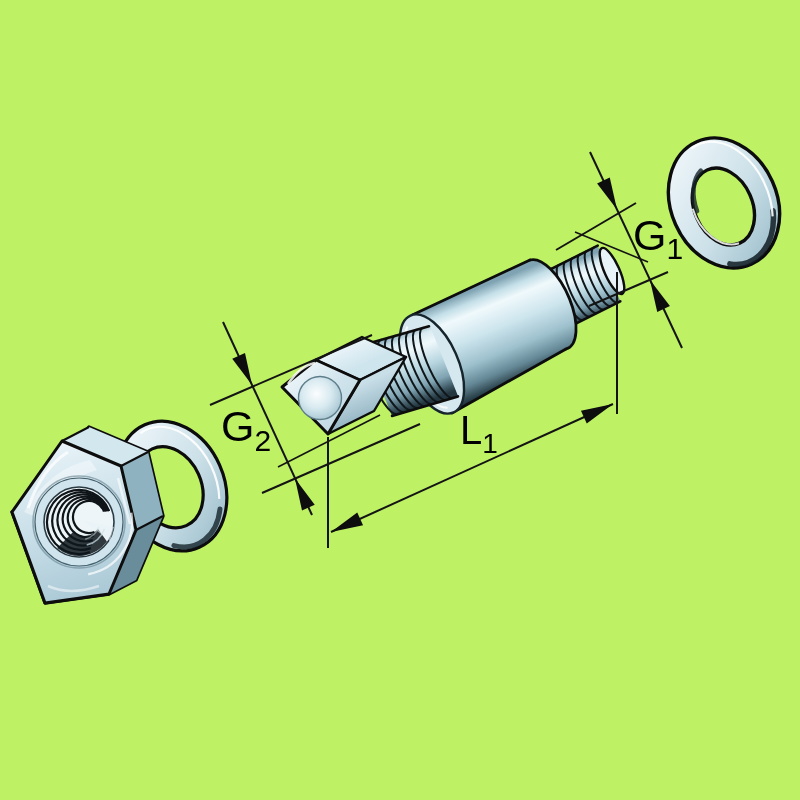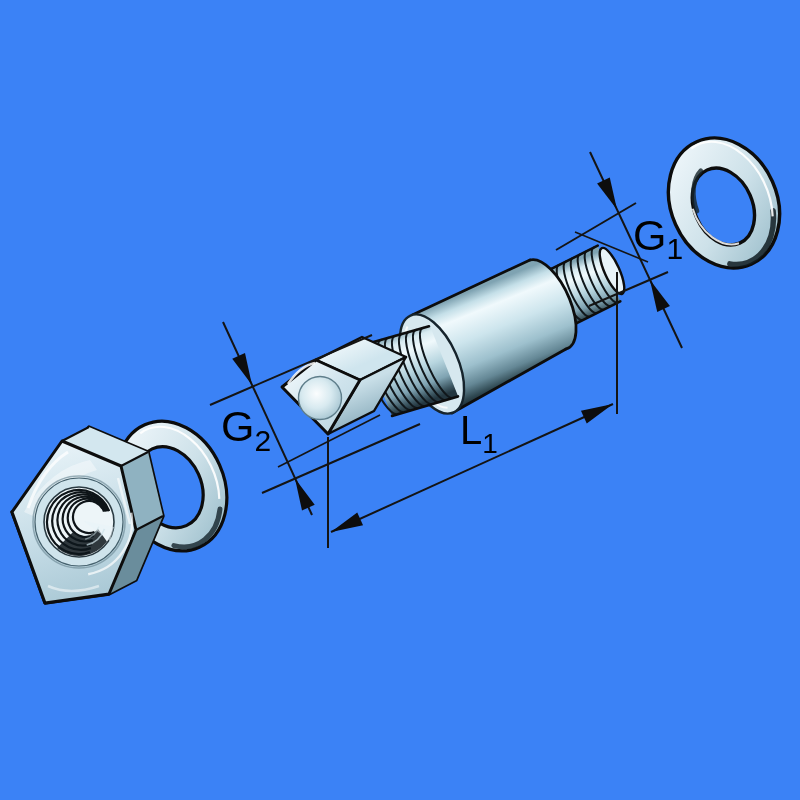--- a/index.html
+++ b/index.html
@@ -1,16 +1,16 @@
 <!DOCTYPE html>
 <html><head>
 <meta charset="utf-8">
 <style>
   html,body{margin:0;padding:0;background:#ffffff;}
-  .stage{position:relative;width:800px;height:800px;background:#3b82f6;overflow:hidden;
+  .stage{position:relative;width:800px;height:800px;background:#bef264;overflow:hidden;
          font-family:"Liberation Sans", sans-serif;}
   svg{display:block;}
   text{font-family:"Liberation Sans", sans-serif;fill:#000;}
   .dim{stroke:#141414;stroke-width:2;fill:none;}
   .dimthin{stroke:#141414;stroke-width:1.6;fill:none;}
   .arrow{fill:#0d0d0d;}
   .sil{stroke:#0d0d0d;fill:none;stroke-linecap:round;}
   .crest{stroke:#10171b;stroke-width:2;fill:none;}
 </style>
 </head>

